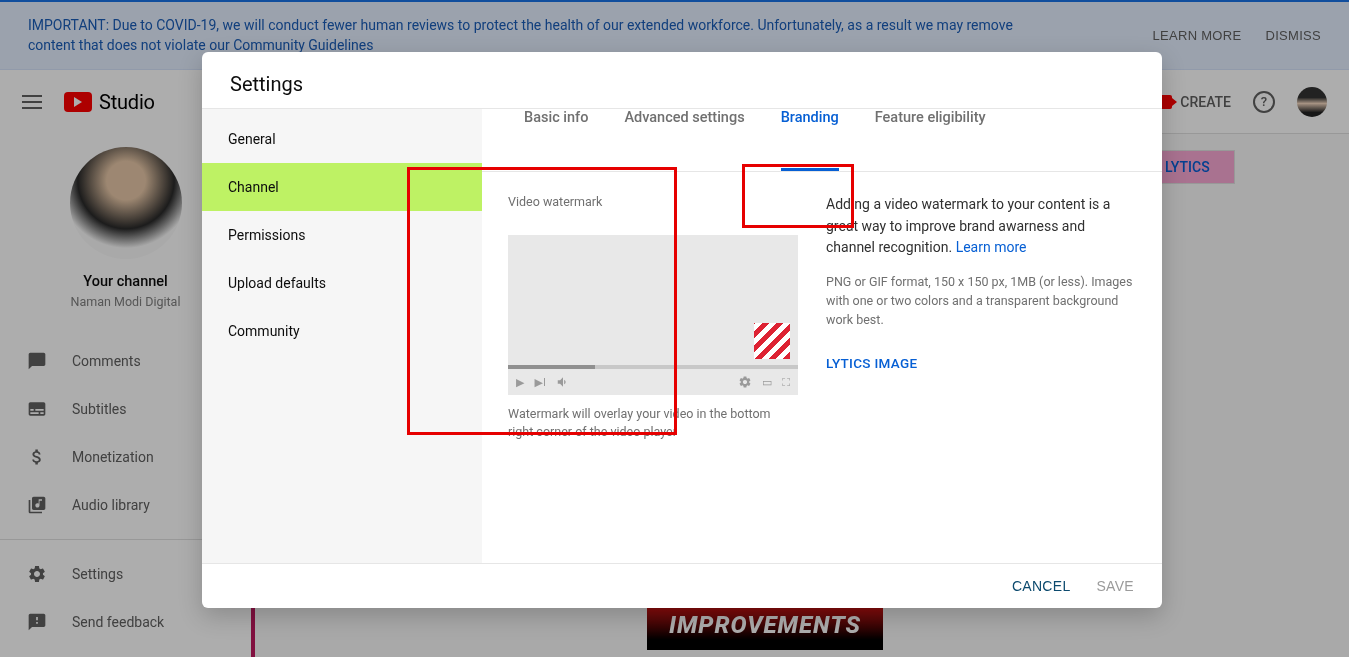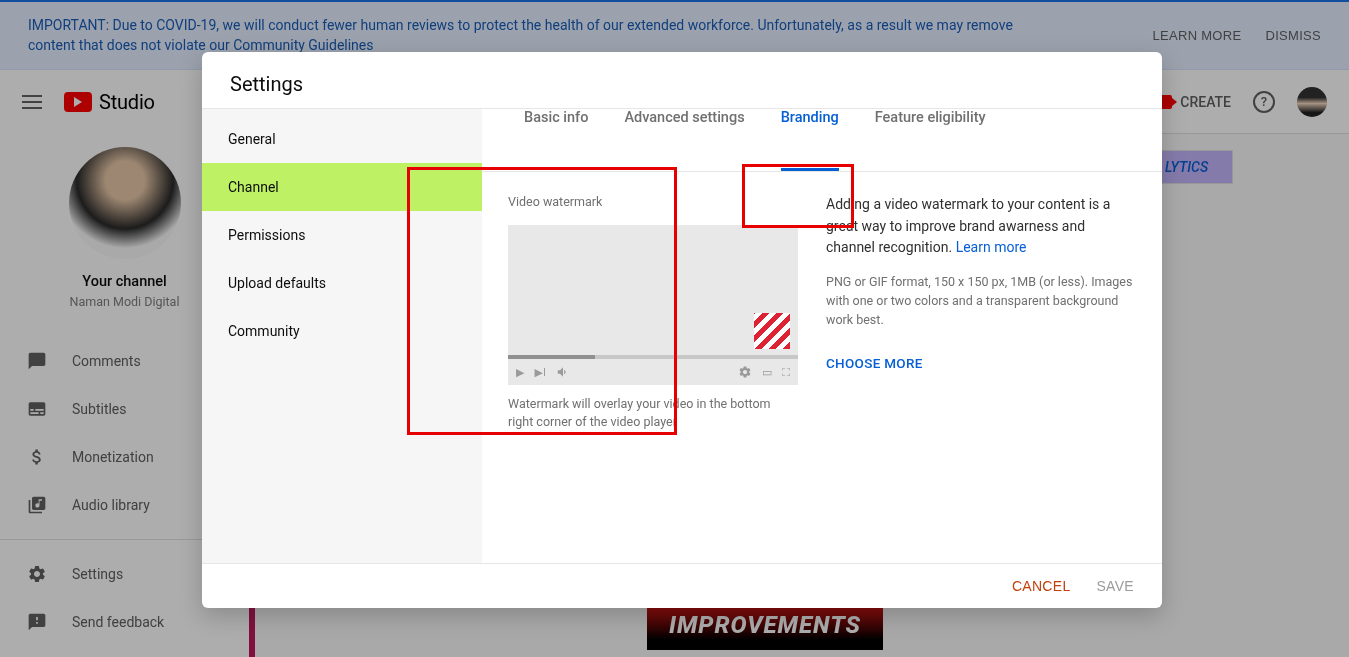--- a/index.html
+++ b/index.html
@@ -16,21 +16,21 @@
 .logo { display: flex; align-items: center; gap: 1px; font-size: 20px; font-weight: 400; letter-spacing: -.2px; }
 .logo-box { width: 28px; height: 20px; background: #ff0000; border-radius: 4px; position: relative; margin-right: 6px; }
 .logo-box::after { content: ""; position: absolute; left: 10px; top: 5px; border-left: 8px solid #fff; border-top: 5px solid transparent; border-bottom: 5px solid transparent; }
 .topbar-right { margin-left: auto; display: flex; align-items: center; gap: 22px; }
 .create-btn { display: flex; align-items: center; gap: 8px; color: #606060; font-size: 14px; font-weight: 500; }
 .create-ico { width: 18px; height: 14px; background: #ff0000; border-radius: 2px; position: relative; }
 .create-ico::after { content: ""; position: absolute; right: -5px; top: 3px; border-left: 5px solid #ff0000; border-top: 4px solid transparent; border-bottom: 4px solid transparent; }
 .help-ico { width: 22px; height: 22px; border: 2px solid #606060; border-radius: 50%; display: flex; align-items: center; justify-content: center; font-size: 13px; color: #606060; font-weight: 500; }
 .avatar { width: 30px; height: 30px; border-radius: 50%; background: linear-gradient(#333 35%, #f3d7c0 55%, #222 85%); }
 
-.sidebar { width: 255px; background: #fff; position: absolute; left: 0; top: 129px; bottom: 0; border-right: 6px solid #be185d; }
+.sidebar { width: 255px; background: #fff; position: absolute; left: 0; top: 129px; bottom: 0; border-right: 4px solid #be185d; }
 .profile { text-align: center; padding: 18px 0 28px; }
 .profile-img { width: 112px; height: 112px; border-radius: 50%; background: radial-gradient(circle at 50% 30%, #e8c8a8 20%, #2a2a2a 50%, #f9f9f9 70%); margin: 0 auto 14px; }
 .profile-title { font-size: 14.5px; font-weight: 500; color: #0d0d0d; margin-bottom: 4px; }
 .profile-sub { font-size: 12.5px; color: #808080; }
 .nav-item { display: flex; align-items: center; gap: 24px; padding: 0 26px; height: 48px; font-size: 14px; color: #606060; cursor: pointer; }
 .nav-ico { width: 22px; height: 22px; display: flex; align-items: center; justify-content: center; color: #606060; }
 .nav-divider { height: 1px; background: #e0e0e0; margin: 10px 0; }
 
 .overlay { position: absolute; inset: 0; background: rgba(0,0,0,.32); }
 .dialog { position: absolute; left: 202px; top: 52px; width: 960px; height: 556px; background: #fff; border-radius: 6px; box-shadow: 0 8px 24px rgba(0,0,0,.2); display: flex; flex-direction: column; overflow: hidden; }
@@ -43,42 +43,42 @@
 
 .content { flex: 1; display: flex; flex-direction: column; }
 .tabs { display: flex; border-bottom: 1px solid #e6e6e6; padding: 0 24px; position: relative; }
 .tab { padding: 0 18px; height: 62px; display: flex; font-size: 14.5px; font-weight: 500; color: #707070; cursor: pointer; position: relative; }
 .tab.active { color: #065fd4; }
 .tab.active::after { content: ""; position: absolute; left: 18px; right: 18px; bottom: 0; height: 3px; background: #065fd4; }
 .red-box-tab { position: absolute; left: 540px; top: 112px; width: 112px; height: 64px; border: 3px solid #e60000; pointer-events: none; }
 
 .content-body { padding: 22px 26px; display: flex; gap: 28px; }
 .preview-col { width: 290px; flex-shrink: 0; }
-.section-label { font-size: 12.5px; color: #707070; margin-bottom: 16px; }
+.section-label { font-size: 12.5px; color: #707070; margin-bottom: 26px; }
 .video-preview { width: 290px; height: 160px; background: #e8e8e8; position: relative; }
 .vp-progress { position: absolute; left: 0; bottom: 26px; width: 100%; height: 4px; background: #c8c8c8; }
 .vp-progress::before { content: ""; position: absolute; left: 0; width: 30%; height: 4px; background: #909090; }
 .vp-controls { position: absolute; bottom: 0; left: 0; right: 0; height: 26px; display: flex; align-items: center; gap: 10px; padding: 0 8px; color: #9a9a9a; font-size: 11px; }
 .vp-controls .sp { flex: 1; }
 .watermark { position: absolute; right: 8px; bottom: 36px; width: 36px; height: 36px; background: repeating-linear-gradient(-45deg, #d23 0 5px, #fff 5px 10px); }
 .help-text { font-size: 12.5px; color: #707070; line-height: 1.45; margin-top: 10px; }
 
 .desc-col { flex: 1; font-size: 14px; color: #303030; line-height: 1.55; }
 .desc-col p { margin-bottom: 14px; }
 .link { color: #065fd4; cursor: pointer; }
 .hint { font-size: 12.5px; color: #707070; line-height: 1.5; margin-bottom: 24px; }
 .choose-btn { color: #065fd4; font-size: 13.5px; font-weight: 500; letter-spacing: .3px; cursor: pointer; }
 
 .dialog-footer { border-top: 1px solid #e6e6e6; padding: 14px 28px; display: flex; justify-content: flex-end; gap: 26px; }
 .footer-btn { background: none; border: none; font-size: 14px; font-weight: 500; letter-spacing: .3px; cursor: pointer; }
-.cancel { color: #c2410c; }
+.cancel { color: #0c4a6e; }
 .save { color: #9b9b9b; }
 
 .content-behind { position: absolute; left: 647px; top: 600px; width: 236px; height: 50px; background: linear-gradient(#b11 20%, #000 80%); color: #fff; font-size: 24px; font-weight: 800; font-style: italic; letter-spacing: 1px; display: flex; align-items: center; justify-content: center; }
-.analytics-behind { position: absolute; left: 1140px; top: 150px; color: #065fd4; font-size: 14px; font-weight: 500; padding: 8px 24px; background: #c4b5fd; border: 1px solid #e0e0e0; font-style: italic; }
+.analytics-behind { position: absolute; left: 1140px; top: 150px; color: #065fd4; font-size: 14px; font-weight: 500; padding: 8px 24px; background: #f9a8d4; border: 1px solid #e0e0e0; }
 svg { display: block; }
 </style>
 </head>
 <body>
 
 <div class="banner">
   <div class="banner-text">IMPORTANT: Due to COVID-19, we will conduct fewer human reviews to protect the health of our extended workforce. Unfortunately, as a result we may remove content that does not violate our Community Guidelines</div>
   <div class="banner-actions">
     <button class="banner-btn">LEARN MORE</button>
     <button class="banner-btn">DISMISS</button>
@@ -224,21 +224,21 @@
                 </span>
               <span>▭</span>
               <span>⛶</span>
             </div>
           </div>
           <div class="help-text">Watermark will overlay your video in the bottom right corner of the video player</div>
         </div>
         <div class="desc-col">
           <p><span>Adding a video watermark to your content is a great way to improve brand awarness and channel recognition. </span><span class="link">Learn more</span></p>
           <div class="hint">PNG or GIF format, 150 x 150 px, 1MB (or less). Images with one or two colors and a transparent background work best.</div>
-          <div class="choose-btn">CHOOSE MORE</div>
+          <div class="choose-btn">LYTICS IMAGE</div>
         </div>
       </div>
     </div>
   </div>
   <div class="dialog-footer">
     <button class="footer-btn cancel">CANCEL</button>
     <button class="footer-btn save">SAVE</button>
   </div>
   <div class="red-box-nav"></div>
   <div class="red-box-tab"></div>

